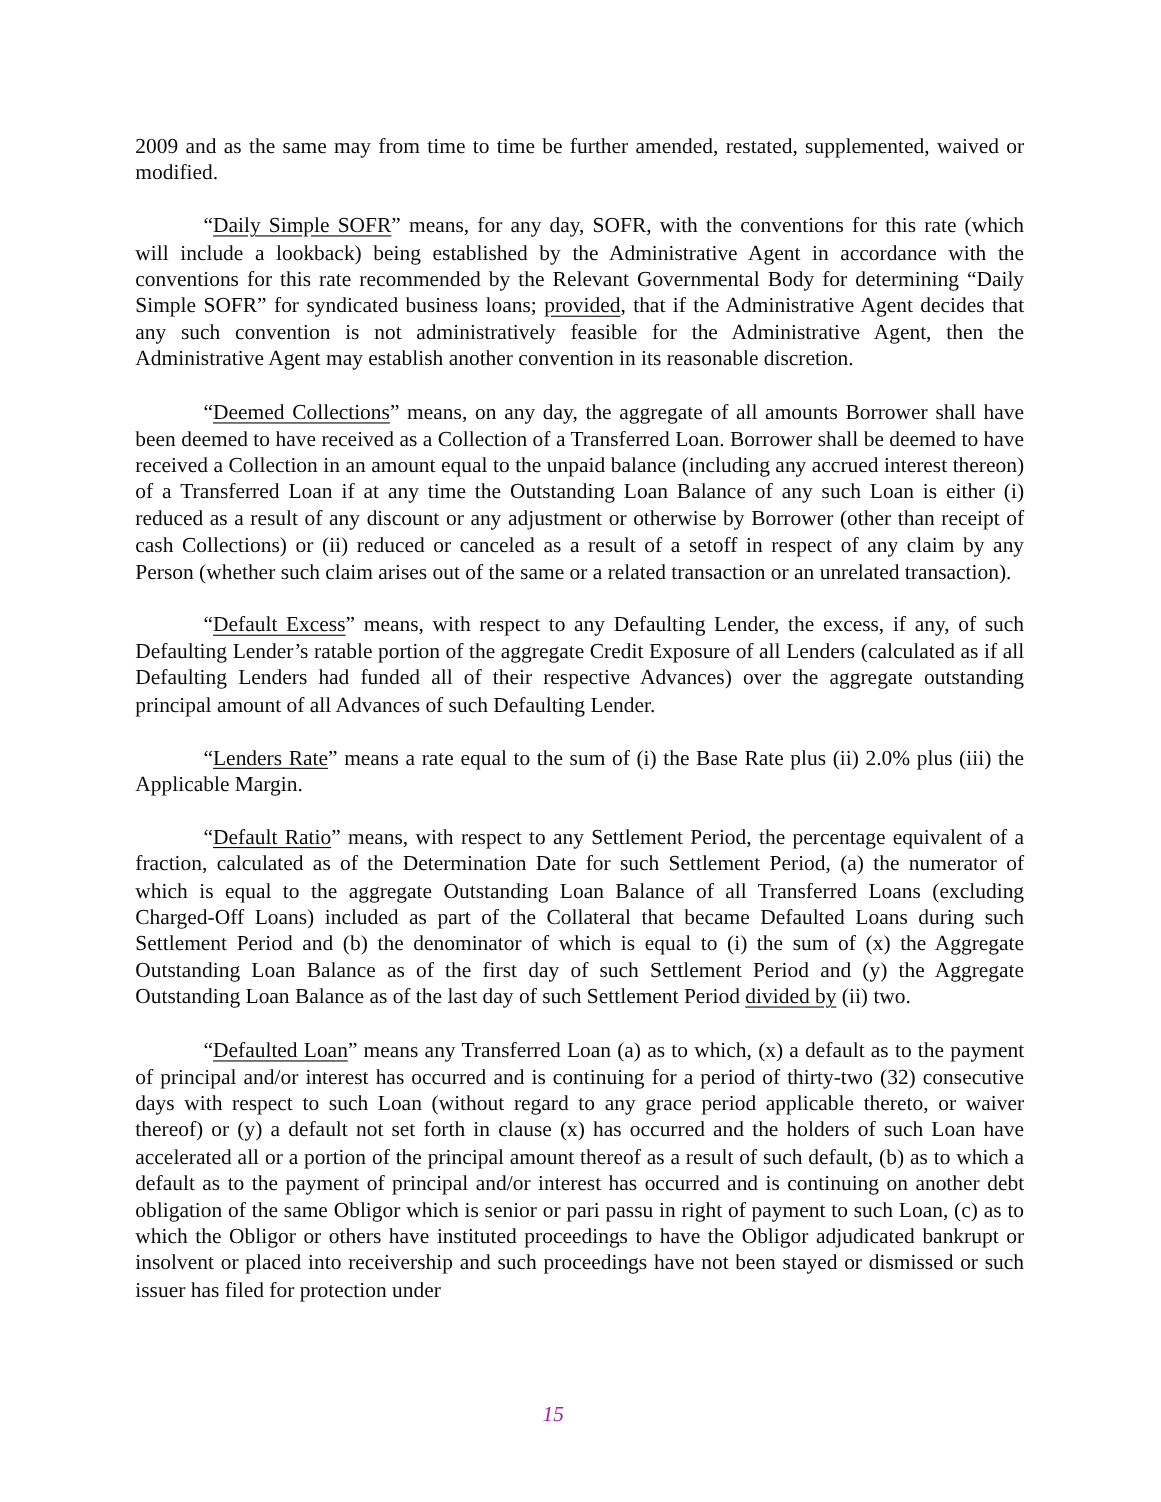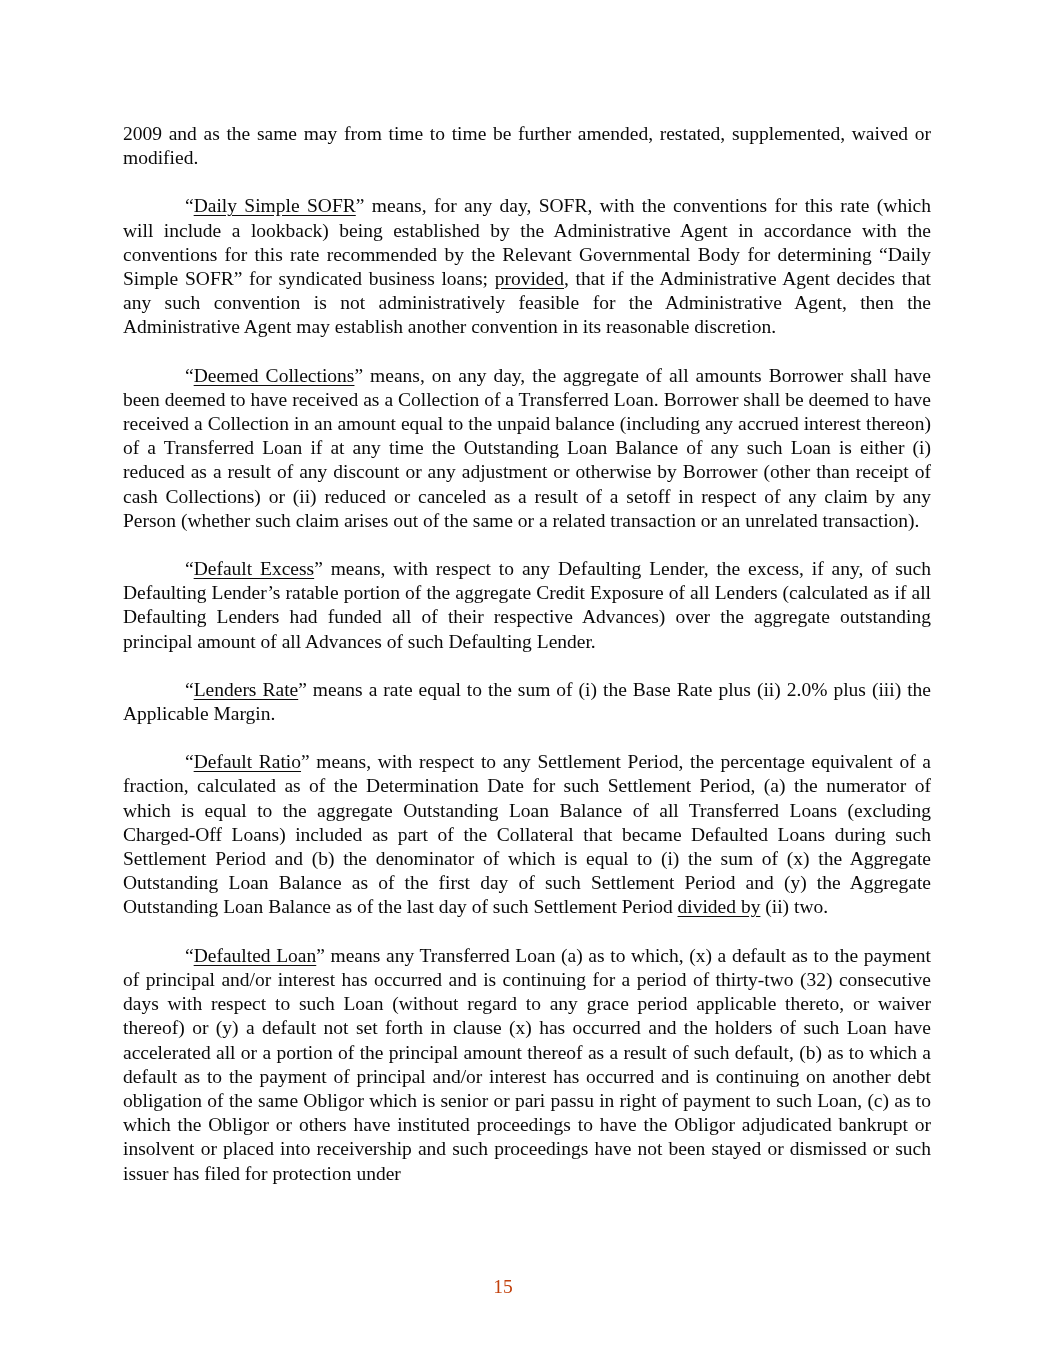--- a/index.html
+++ b/index.html
@@ -30,21 +30,22 @@
   .para:last-child { margin-bottom: 0; }
   .para.indent { text-indent: 62px; }
   .u { text-decoration: underline; text-underline-offset: 3px; }
   .page-number {
     position: absolute;
     top: 1276px;
     left: 123px;
     width: 760px;
     text-align: center;
     font-size: 19.5px;
-    color: #c2410c;
+    color: #a21caf;
+    font-style: italic;
   }
 </style>
 </head>
 <body>
 
 <div class="page">
   <div class="doc-body">
       <p class="para"><span>2009 and as the same may from time to time be further amended, restated, supplemented, waived or modified.</span></p>
       <p class="para indent"><span>“</span><span class="u">Daily Simple SOFR</span><span>” means, for any day, SOFR, with the conventions for this rate (which will include a lookback) being established by the Administrative Agent in accordance with the conventions for this rate recommended by the Relevant Governmental Body for determining “Daily Simple SOFR” for syndicated business loans; </span><span class="u">provided</span><span>, that if the Administrative Agent decides that any such convention is not administratively feasible for the Administrative Agent, then the Administrative Agent may establish another convention in its reasonable discretion.</span></p>
       <p class="para indent"><span>“</span><span class="u">Deemed Collections</span><span>” means, on any day, the aggregate of all amounts Borrower shall have been deemed to have received as a Collection of a Transferred Loan.  Borrower shall be deemed to have received a Collection in an amount equal to the unpaid balance (including any accrued interest thereon) of a Transferred Loan if at any time the Outstanding Loan Balance of any such Loan is either (i) reduced as a result of any discount or any adjustment or otherwise by Borrower (other than receipt of cash Collections) or (ii) reduced or canceled as a result of a setoff in respect of any claim by any Person (whether such claim arises out of the same or a related transaction or an unrelated transaction).</span></p>

